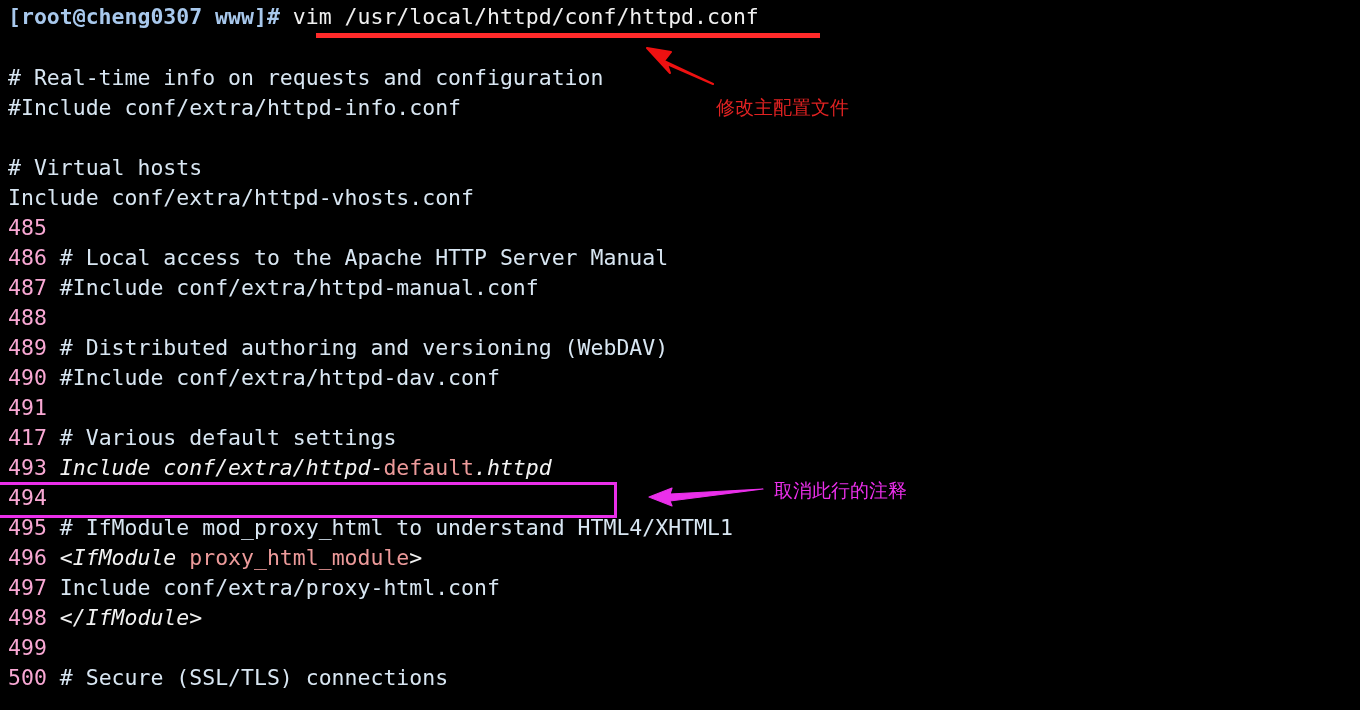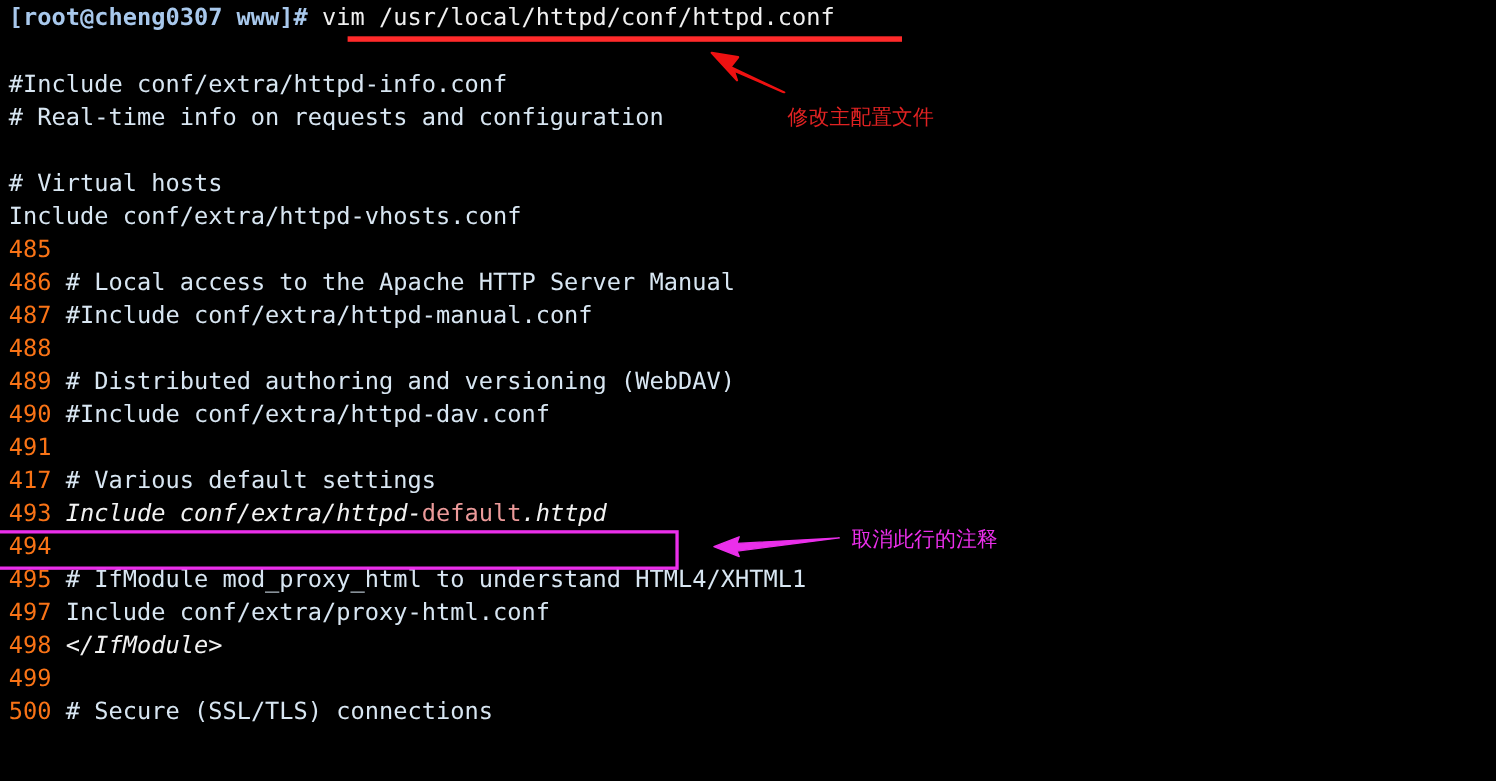--- a/index.html
+++ b/index.html
@@ -41,21 +41,21 @@
     padding-left: 8px;
     color: #d6e4f0;
   }
 
   .prompt-line {
     height: 33px;
     line-height: 33px;
   }
 
   .lnum {
-    color: #f97316;
+    color: #f9a8d4;
   }
   .txt-default { color: #d8e6f2; }
   .txt-white   { color: #f2f2f2; font-style: italic; }
   .txt-salmon  { color: #ec9a9a; }
   .txt-prompt  { color: #a8c8ec; font-weight: bold; }
   .txt-cmd     { color: #f0f0f0; }
 
   
   .overlay {
     position: absolute;
@@ -118,40 +118,41 @@
 <body>
 
 <div id="terminal">
 
   <div class="term-lines">
 
     <div class="line prompt-line"><span class="txt-prompt">[root@cheng0307 www]#</span><span class="txt-cmd"> </span><span class="txt-cmd">vim /usr/local/httpd/conf/httpd.conf</span></div>
 
     <div class="line"></div>
 
+    <div class="line"><span class="txt-default"># Real-time info on requests and configuration</span></div>
     <div class="line"><span class="txt-default">#Include conf/extra/httpd-info.conf</span></div>
-    <div class="line"><span class="txt-default"># Real-time info on requests and configuration</span></div>
     <div class="line"><span class="txt-default"></span></div>
     <div class="line"><span class="txt-default"># Virtual hosts</span></div>
     <div class="line"><span class="txt-default">Include conf/extra/httpd-vhosts.conf</span></div>
 
     <div class="line"><span class="lnum">485</span><span> </span><span class="txt-default"></span></div>
     <div class="line"><span class="lnum">486</span><span> </span><span class="txt-default"># Local access to the Apache HTTP Server Manual</span></div>
     <div class="line"><span class="lnum">487</span><span> </span><span class="txt-default">#Include conf/extra/httpd-manual.conf</span></div>
     <div class="line"><span class="lnum">488</span><span> </span><span class="txt-default"></span></div>
     <div class="line"><span class="lnum">489</span><span> </span><span class="txt-default"># Distributed authoring and versioning (WebDAV)</span></div>
     <div class="line"><span class="lnum">490</span><span> </span><span class="txt-default">#Include conf/extra/httpd-dav.conf</span></div>
     <div class="line"><span class="lnum">491</span><span> </span><span class="txt-default"></span></div>
     <div class="line"><span class="lnum">417</span><span> </span><span class="txt-default"># Various default settings</span></div>
 
     <div class="line"><span class="lnum">493</span><span> </span><span class="txt-white">Include conf/extra/httpd-</span><span class="txt-salmon">default</span><span class="txt-white">.httpd</span></div>
 
     <div class="line"><span class="lnum">494</span><span> </span><span class="txt-default"></span></div>
     <div class="line"><span class="lnum">495</span><span> </span><span class="txt-default"># IfModule mod_proxy_html to understand HTML4/XHTML1</span></div>
 
+    <div class="line"><span class="lnum">496</span><span> </span><span class="txt-white">&lt;IfModule </span><span class="txt-salmon">proxy_html_module</span><span class="txt-white">&gt;</span></div>
 
     <div class="line"><span class="lnum">497</span><span> </span><span class="txt-default">Include conf/extra/proxy-html.conf</span></div>
     <div class="line"><span class="lnum">498</span><span> </span><span class="txt-white">&lt;/IfModule&gt;</span></div>
     <div class="line"><span class="lnum">499</span><span> </span><span class="txt-default"></span></div>
     <div class="line"><span class="lnum">500</span><span> </span><span class="txt-default"># Secure (SSL/TLS) connections</span></div>
 
   </div>
 
   <div class="overlay" id="red-underline"></div>
 

